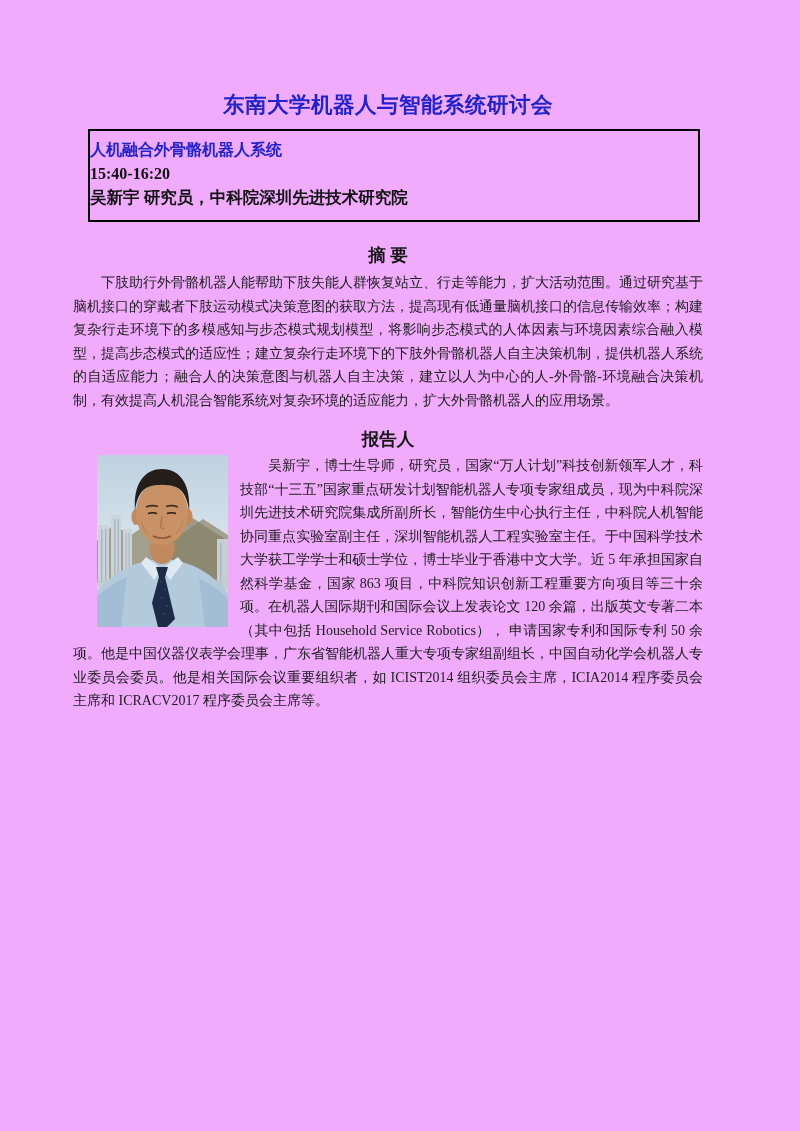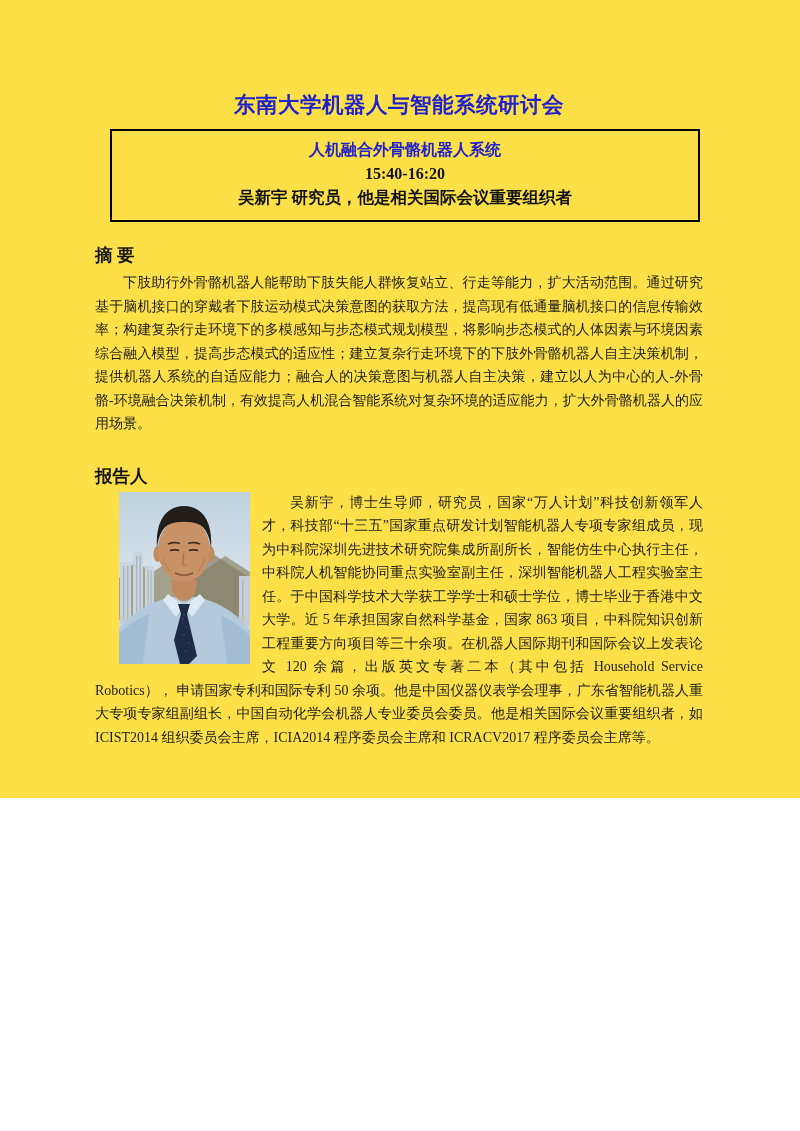--- a/index.html
+++ b/index.html
@@ -1,39 +1,39 @@
 <!DOCTYPE html>
 <html><head>
 <meta charset="utf-8">
 <style>
   html,body{margin:0;padding:0;background:#ffffff;}
   .page{
     position:relative;
-    width:800px;height:798px;
-    background:#fde047;
+    width:800px;height:1131px;
+    background:#f0abfc;
     box-sizing:border-box;
-    padding:92px 97px 0 95px;
+    padding:92px 97px 0 73px;
     font-family:"Liberation Serif", serif;
     color:#1c1c1c;
     overflow:hidden;
   }
   .doc-title{
     text-align:center;
     font-family:"Liberation Sans", sans-serif;
     font-weight:bold;
     font-size:21.5px;
     line-height:26px;
     color:#2222cc;
     letter-spacing:0.5px;
   }
   .session-box{
     border:2px solid #000000;
     margin:11px 3px 0 15px;
     padding:7px 0 10px 0;
-    text-align:center;
+    text-align:left;
   }
   .session-title{
     font-family:"Liberation Sans", sans-serif;
     font-weight:bold;
     font-size:16px;
     line-height:24px;
     color:#2222cc;
   }
   .session-time{
     font-weight:bold;
@@ -41,27 +41,28 @@
     line-height:24px;
     color:#111111;
   }
   .session-speaker{
     font-weight:bold;
     font-size:16.5px;
     line-height:24px;
     color:#111111;
   }
   .section-heading{
+    text-align:center;
     font-weight:bold;
     font-size:17.5px;
     line-height:21px;
     color:#141414;
   }
   .abstract-heading{ margin-top:23px; }
-  .speaker-heading{ margin-top:30px; }
+  .speaker-heading{ margin-top:17px; }
   .body-text{
     margin:5px 0 0 0;
     font-size:14px;
     line-height:23.5px;
     text-align:justify;
     text-indent:2em;
     color:#1c1c1c;
   }
   .speaker-section{ margin-top:4px; }
   .photo-frame{
@@ -76,21 +77,21 @@
 </head>
 <body>
 
 <div class="page">
 
   <div class="doc-title">东南大学机器人与智能系统研讨会</div>
 
   <div class="session-box">
     <div class="session-title">人机融合外骨骼机器人系统</div>
     <div class="session-time">15:40-16:20</div>
-    <div class="session-speaker">吴新宇 研究员，他是相关国际会议重要组织者</div>
+    <div class="session-speaker">吴新宇 研究员，中科院深圳先进技术研究院</div>
   </div>
 
   <div class="section-heading abstract-heading">摘 要</div>
 
   <p class="body-text">下肢助行外骨骼机器人能帮助下肢失能人群恢复站立、行走等能力，扩大活动范围。通过研究基于脑机接口的穿戴者下肢运动模式决策意图的获取方法，提高现有低通量脑机接口的信息传输效率；构建复杂行走环境下的多模感知与步态模式规划模型，将影响步态模式的人体因素与环境因素综合融入模型，提高步态模式的适应性；建立复杂行走环境下的下肢外骨骼机器人自主决策机制，提供机器人系统的自适应能力；融合人的决策意图与机器人自主决策，建立以人为中心的人-外骨骼-环境融合决策机制，有效提高人机混合智能系统对复杂环境的适应能力，扩大外骨骼机器人的应用场景。</p>
 
   <div class="section-heading speaker-heading">报告人</div>
 
   <div class="speaker-section clearfix">
 

